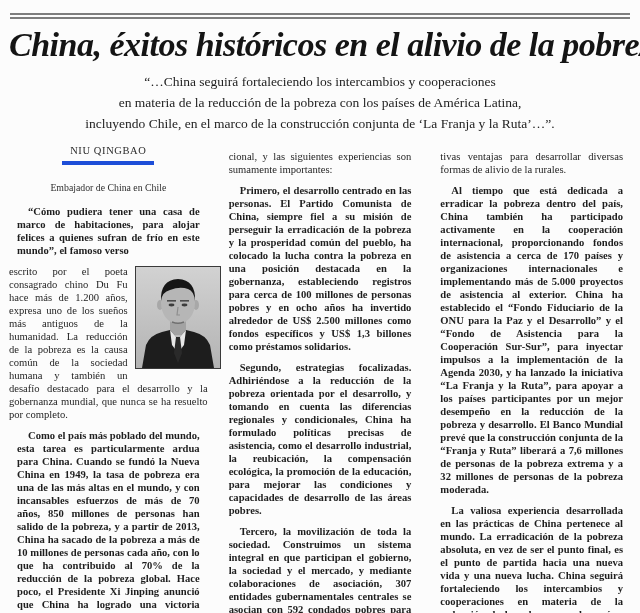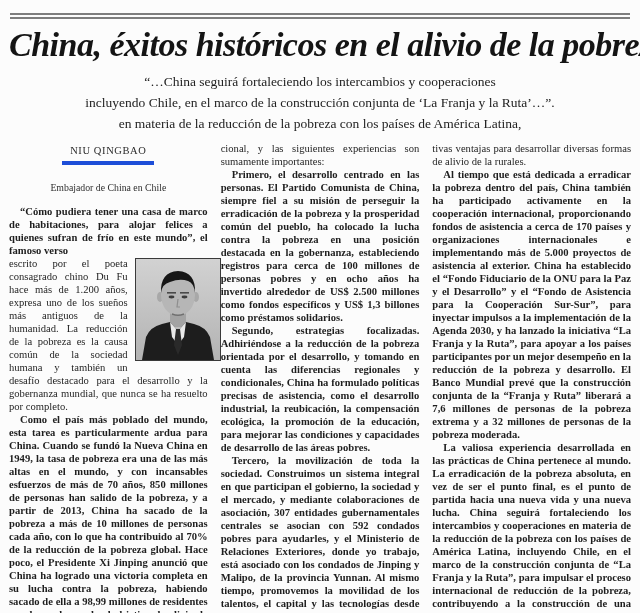--- a/index.html
+++ b/index.html
@@ -50,21 +50,21 @@
   }
   .col {
     flex: 1;
     font-size: 10.6px;
     line-height: 13px;
     text-align: justify;
     hyphens: auto;
     color: #1e1e1e;
   }
   .col p {
-    margin: 0;
+    margin: 8px;
   }
   .col p.indent {
     text-indent: 11px;
     font-weight: bold;
   }
   .byline {
     text-align: center;
     margin: 2px 0 11px 0;
   }
   .byline-name {
@@ -99,22 +99,22 @@
 <body>
 
 <div class="page">
 
   <div class="top-rule"></div>
 
   <h1 class="headline">China, éxitos históricos en el alivio de la pobreza</h1>
 
   <div class="quote">
     <div>“…China seguirá fortaleciendo los intercambios y cooperaciones</div>
+    <div>en materia de la reducción de la pobreza con los países de América Latina,</div>
     <div>incluyendo Chile, en el marco de la construcción conjunta de ‘La Franja y la Ruta’…”.</div>
-    <div>en materia de la reducción de la pobreza con los países de América Latina,</div>
   </div>
 
   <div class="columns">
 
     <div class="col">
       <div class="byline">
         <div class="byline-name">NIU QINGBAO</div>
         <div class="byline-role">Embajador de China en Chile</div>
       </div>
       <p class="indent">“Cómo pudiera tener una casa de marco de habitaciones, para alojar felices a quienes sufran de frío en este mundo”, el famoso verso</p>

